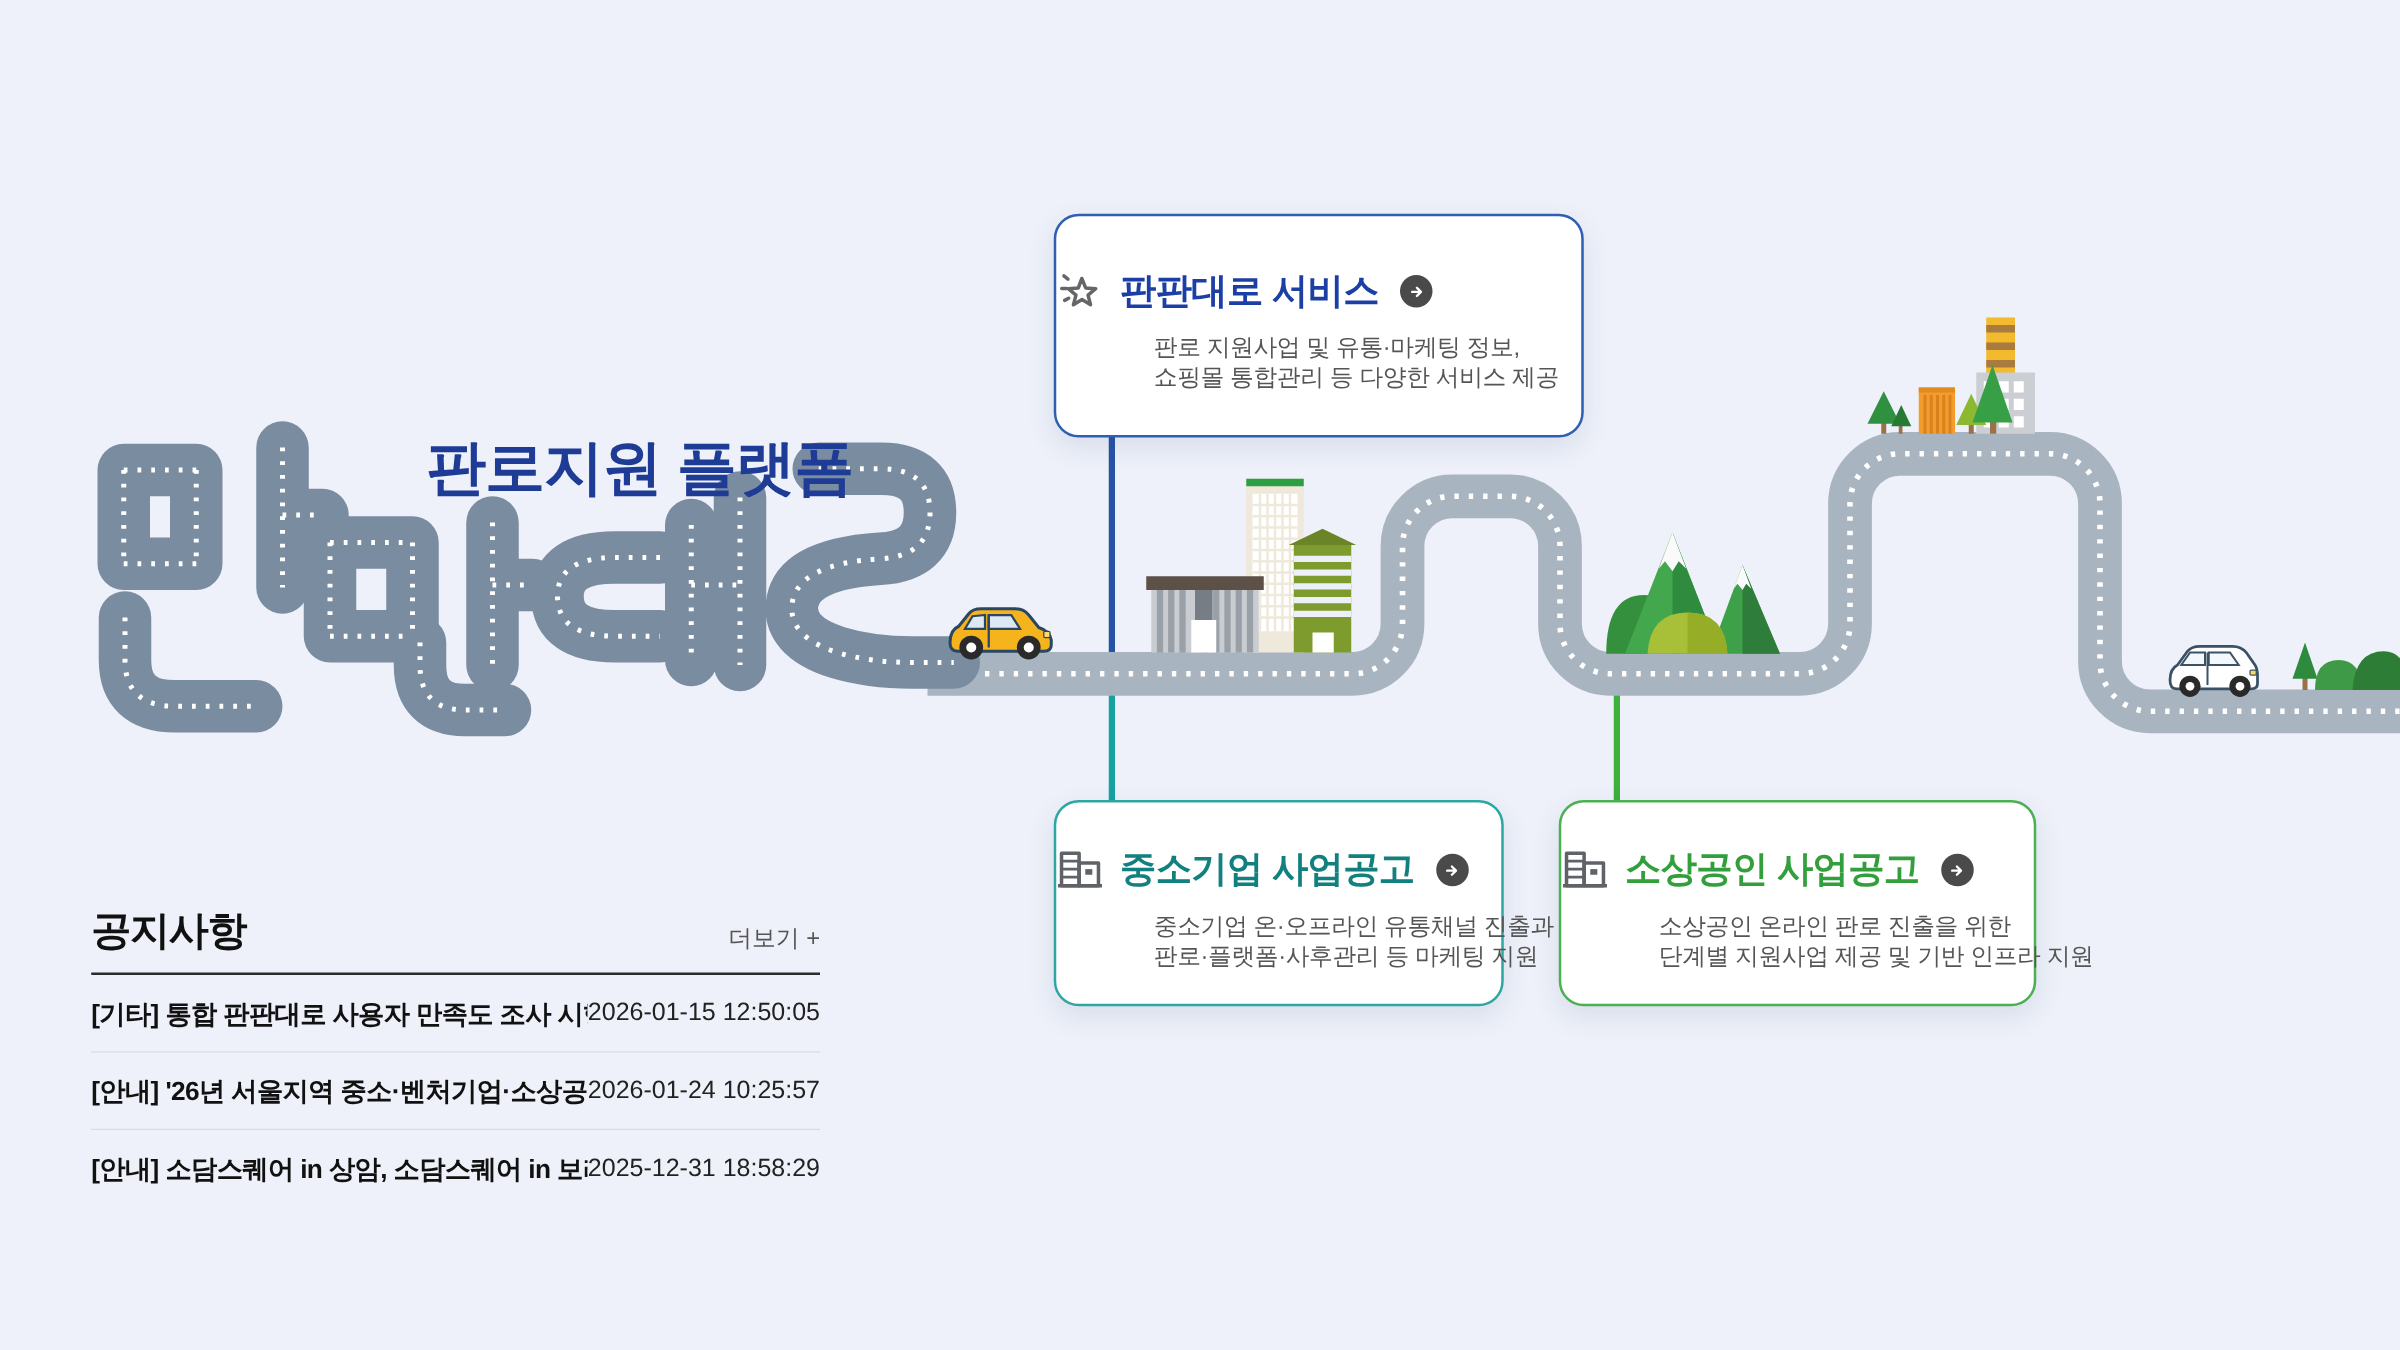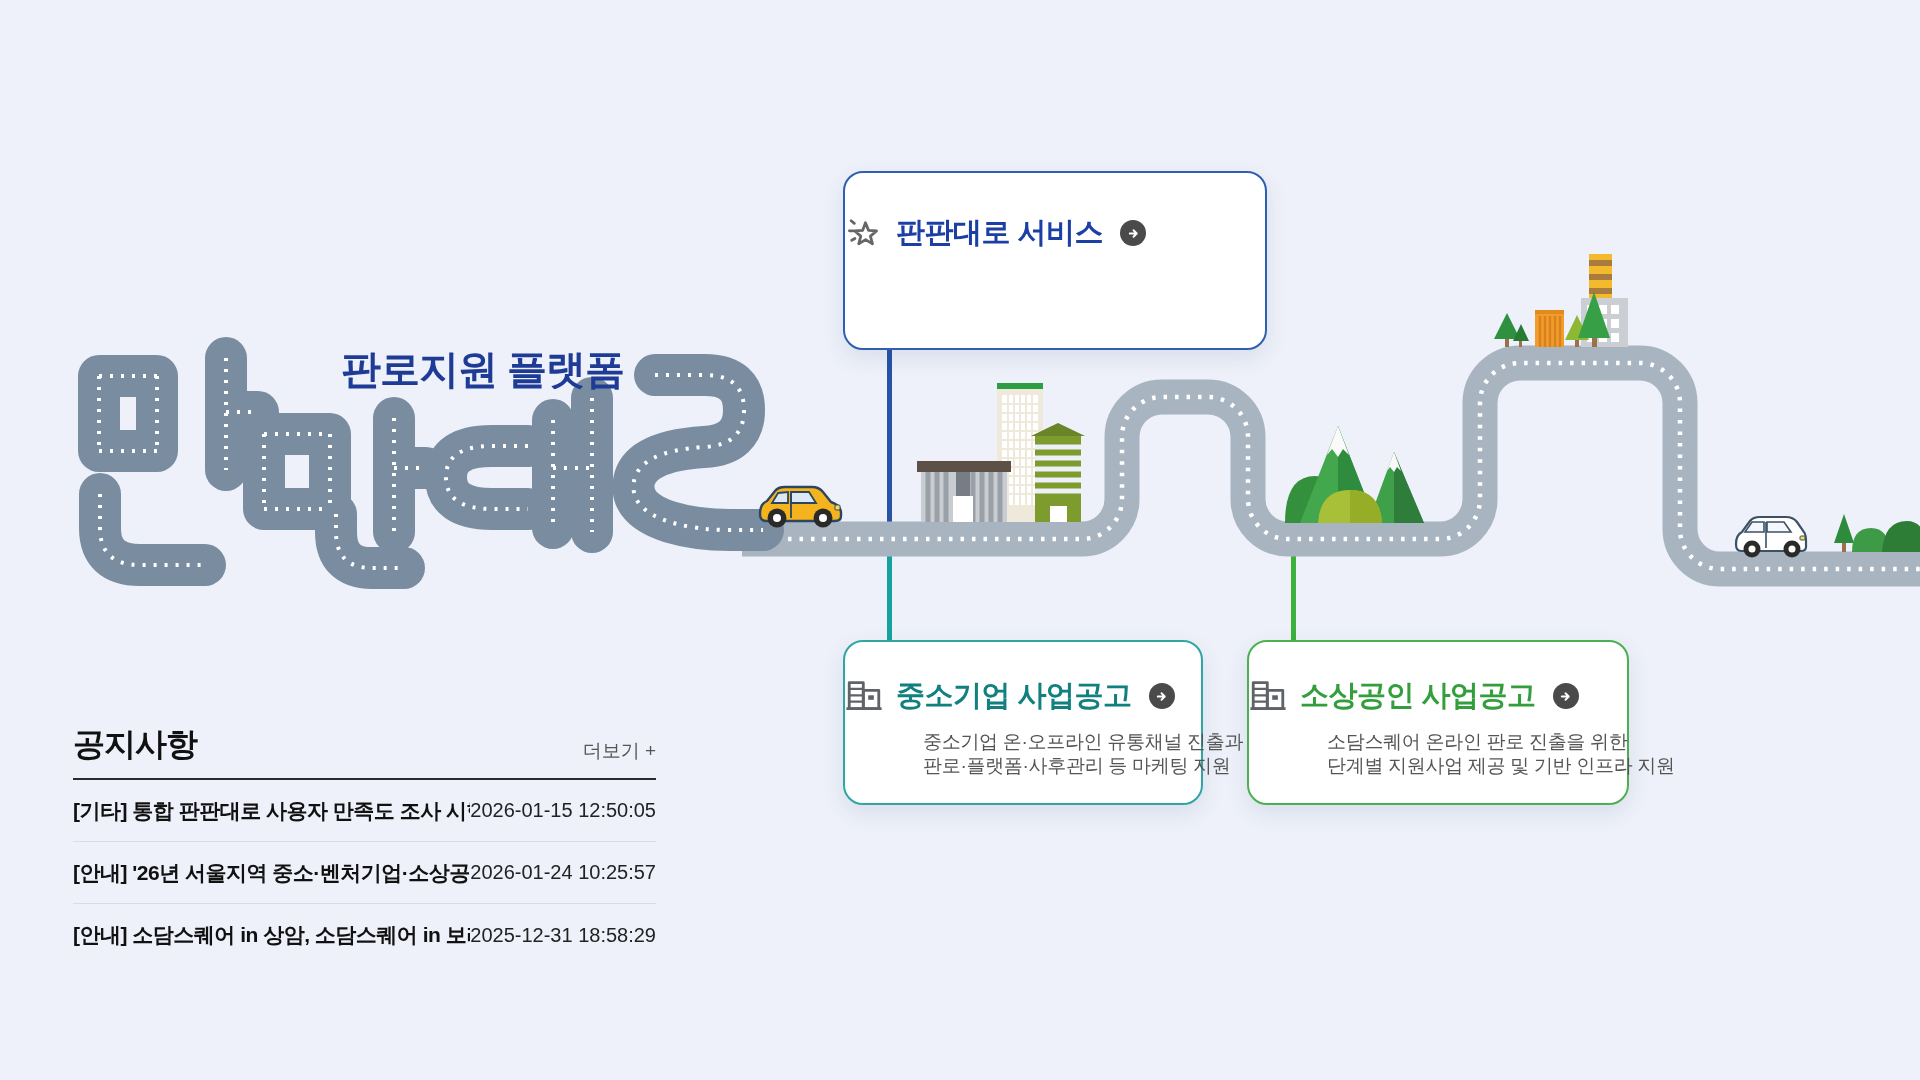--- a/index.html
+++ b/index.html
@@ -14,21 +14,21 @@
   }
   *{margin:0;padding:0;box-sizing:border-box;}
   html,body{width:1920px;height:1080px;}
   body{
     position:relative;background:var(--bg);overflow:hidden;
     font-family:"Liberation Sans","DejaVu Sans",sans-serif;
   }
   #illustration{position:absolute;left:0;top:0;width:1920px;height:1080px;}
   .tagline{
     position:absolute;left:341px;top:342px;width:300px;
-    font-size:40px;font-weight:800;letter-spacing:-1px;color:var(--navy);
+    font-size:48px;font-weight:800;letter-spacing:-1px;color:var(--navy);
     white-space:nowrap;
   }
   
   .card{
     position:absolute;background:#ffffff;border-radius:20px;
     box-shadow:0 8px 22px rgba(30,60,120,.10);cursor:pointer;
   }
   .card-1{left:843px;top:171px;width:424px;height:179px;border:2px solid var(--c1-border);}
   .card-2{left:843px;top:640px;width:360px;height:165px;border:2px solid var(--c2-border);}
   .card-3{left:1247px;top:640px;width:382px;height:165px;border:2px solid var(--c3-border);}
@@ -221,20 +221,24 @@
         <path d="M4.2 4.6 L6.4 6.4 M3 11.5 H5.6 M4.6 18 L6.8 16.8"></path>
       </svg>
     </span>
     <span class="card-title">판판대로 서비스</span>
     <span class="arrow-btn">
       <svg viewBox="0 0 16 16" width="15" height="15" fill="none" stroke="#FFFFFF" stroke-width="2" stroke-linecap="round" stroke-linejoin="round">
         <path d="M4 8 H11 M8 4.5 L11.5 8 L8 11.5"></path>
       </svg>
     </span>
   </div>
+  <div class="card-desc">
+    <div>판로 지원사업 및 유통·마케팅 정보,</div>
+    <div>쇼핑몰 통합관리 등 다양한 서비스 제공</div>
+  </div>
 </div>
 
 <div class="card card-2">
   <div class="card-head">
     <span class="card-icon">
       <svg viewBox="0 0 27 24" width="38" height="34" fill="none" stroke="#5F6368" stroke-width="2" stroke-linejoin="round">
         <rect x="3" y="2.5" width="10" height="18.5"></rect>
         <path d="M3 7 H13 M3 11.5 H13 M3 16 H13" stroke-width="1.6"></path>
         <rect x="13" y="8" width="11" height="13"></rect>
         <rect x="16.5" y="11.5" width="4" height="3.2" fill="#5F6368" stroke="none"></rect>
@@ -266,21 +270,21 @@
       </svg>
     </span>
     <span class="card-title">소상공인 사업공고</span>
     <span class="arrow-btn">
       <svg viewBox="0 0 16 16" width="15" height="15" fill="none" stroke="#FFFFFF" stroke-width="2" stroke-linecap="round" stroke-linejoin="round">
         <path d="M4 8 H11 M8 4.5 L11.5 8 L8 11.5"></path>
       </svg>
     </span>
   </div>
   <div class="card-desc">
-    <div>소담스퀘어 온라인 판로 진출을 위한</div>
+    <div>소상공인 온라인 판로 진출을 위한</div>
     <div>단계별 지원사업 제공 및 기반 인프라 지원</div>
   </div>
 </div>
 
 <div class="notice">
   <div class="notice-head">
     <span class="notice-title">공지사항</span>
     <span class="notice-more">더보기 +</span>
   </div>
   <div class="notice-divider"></div>

